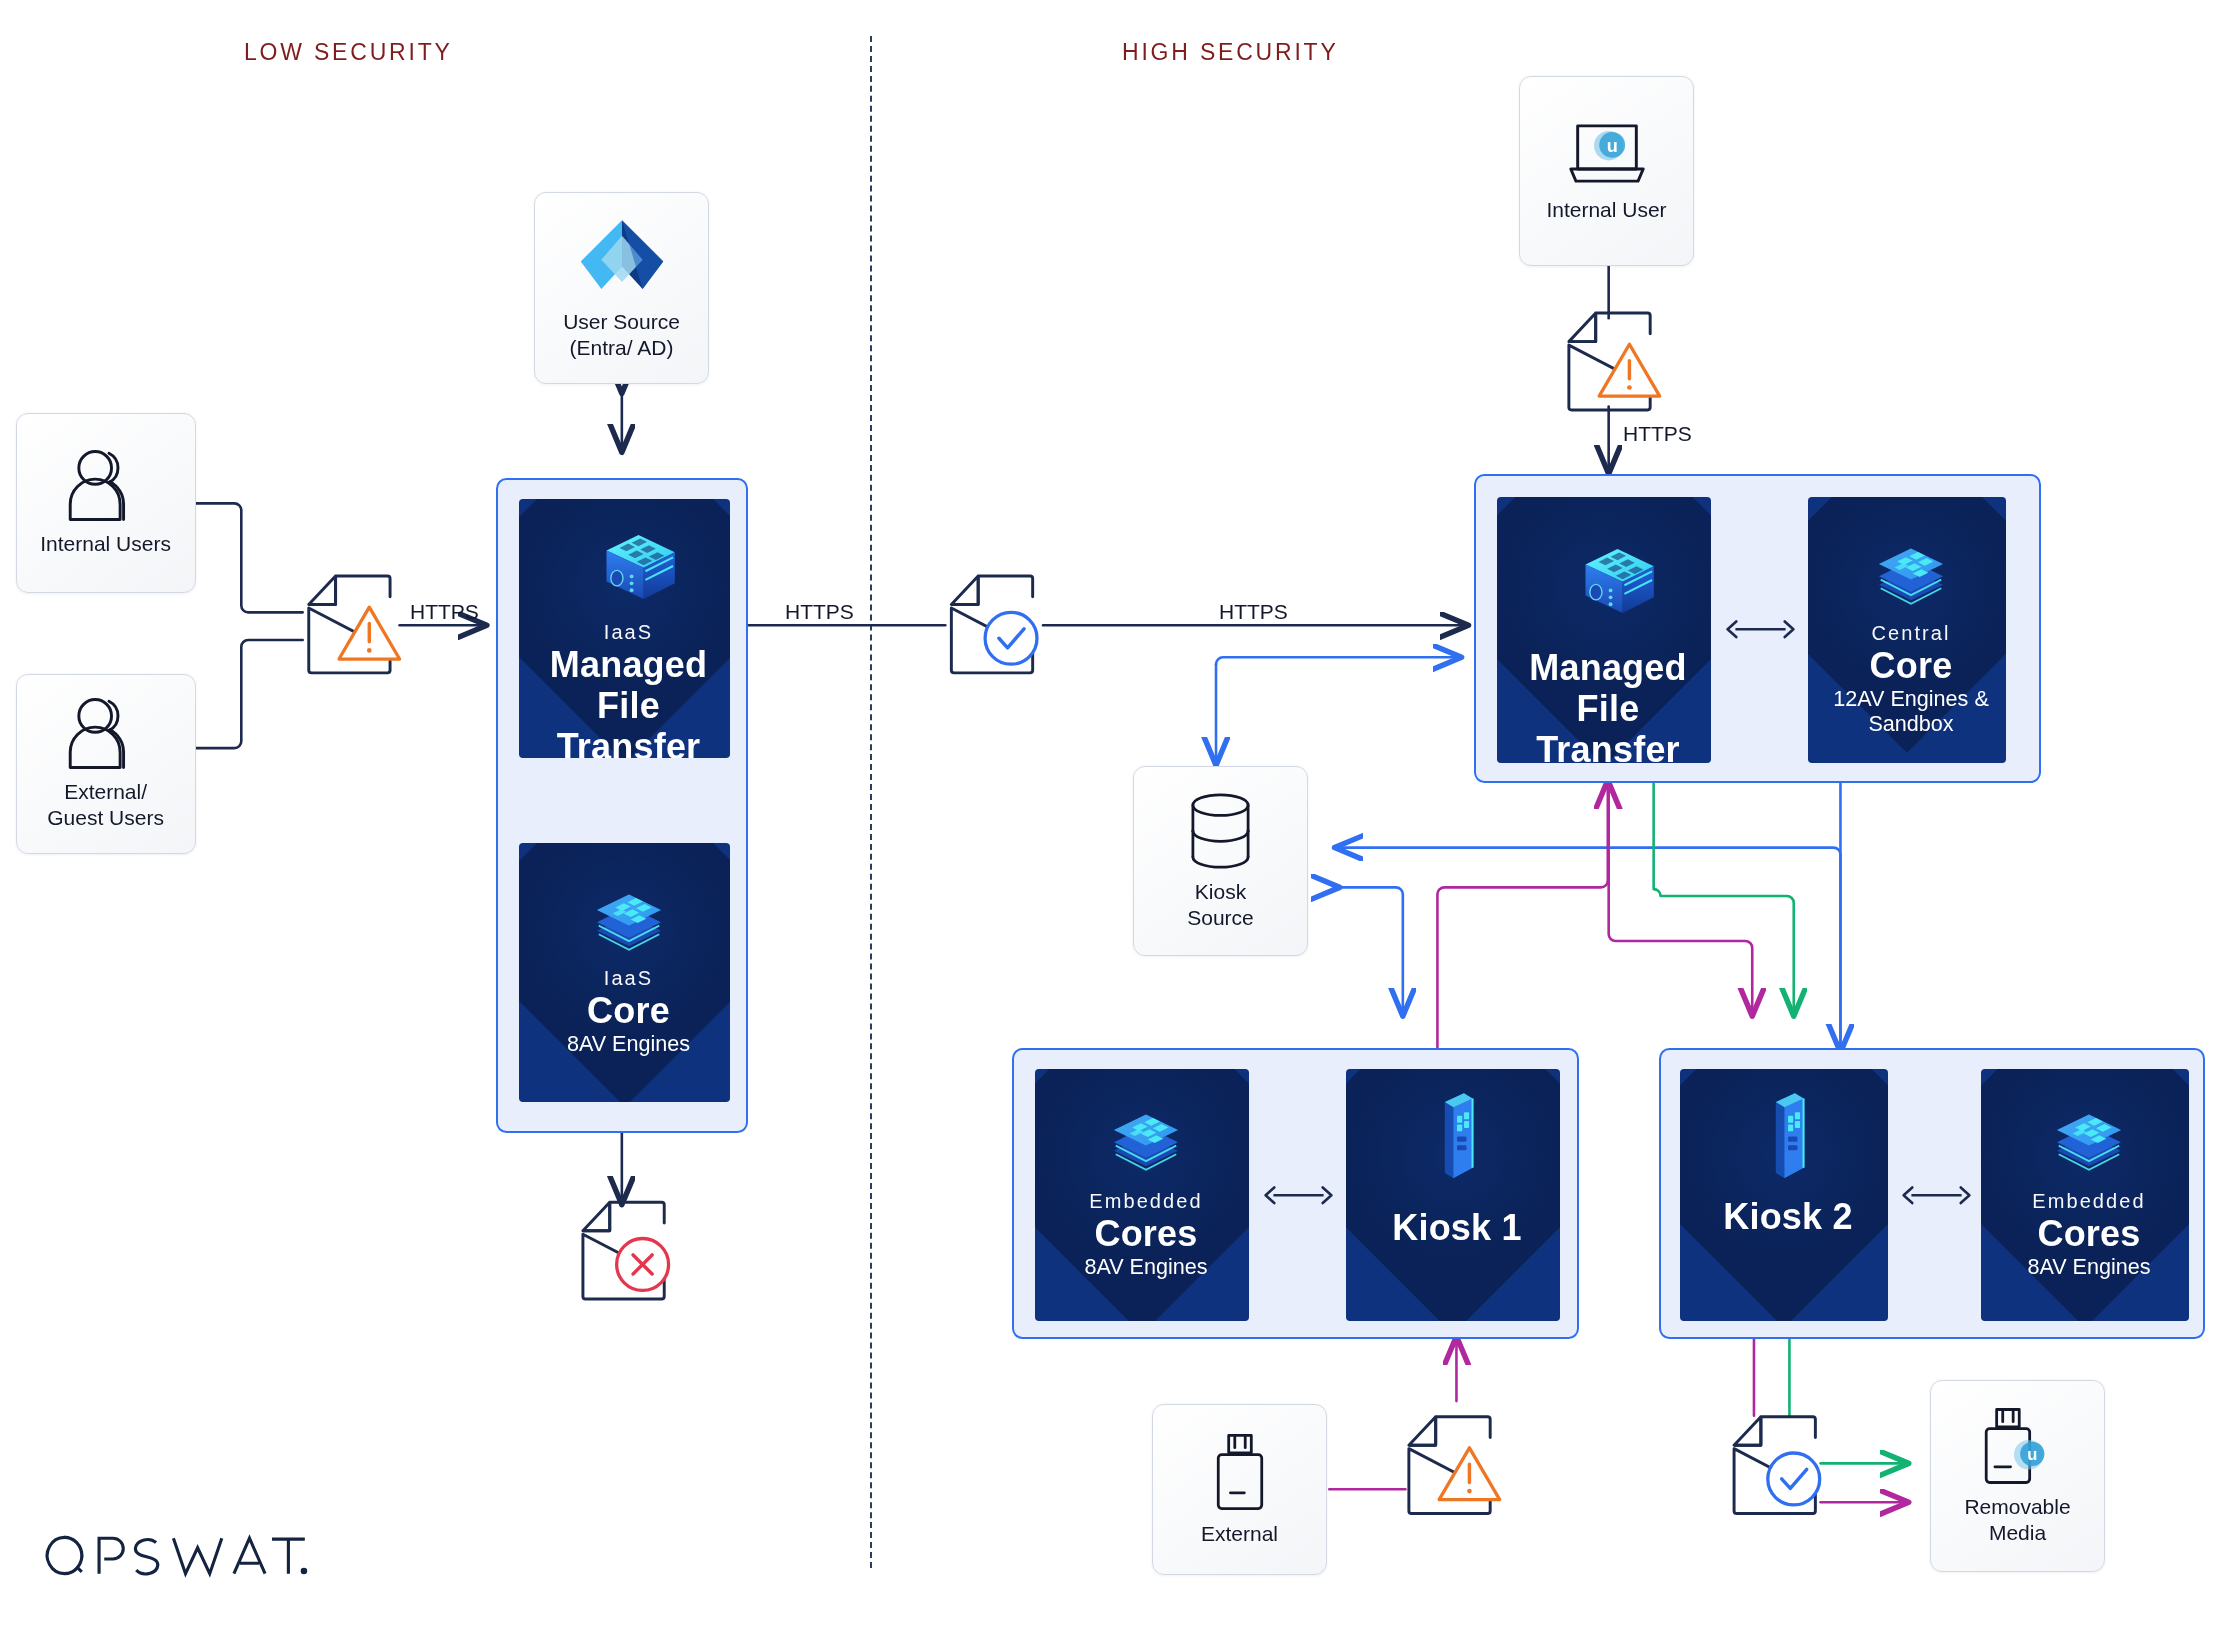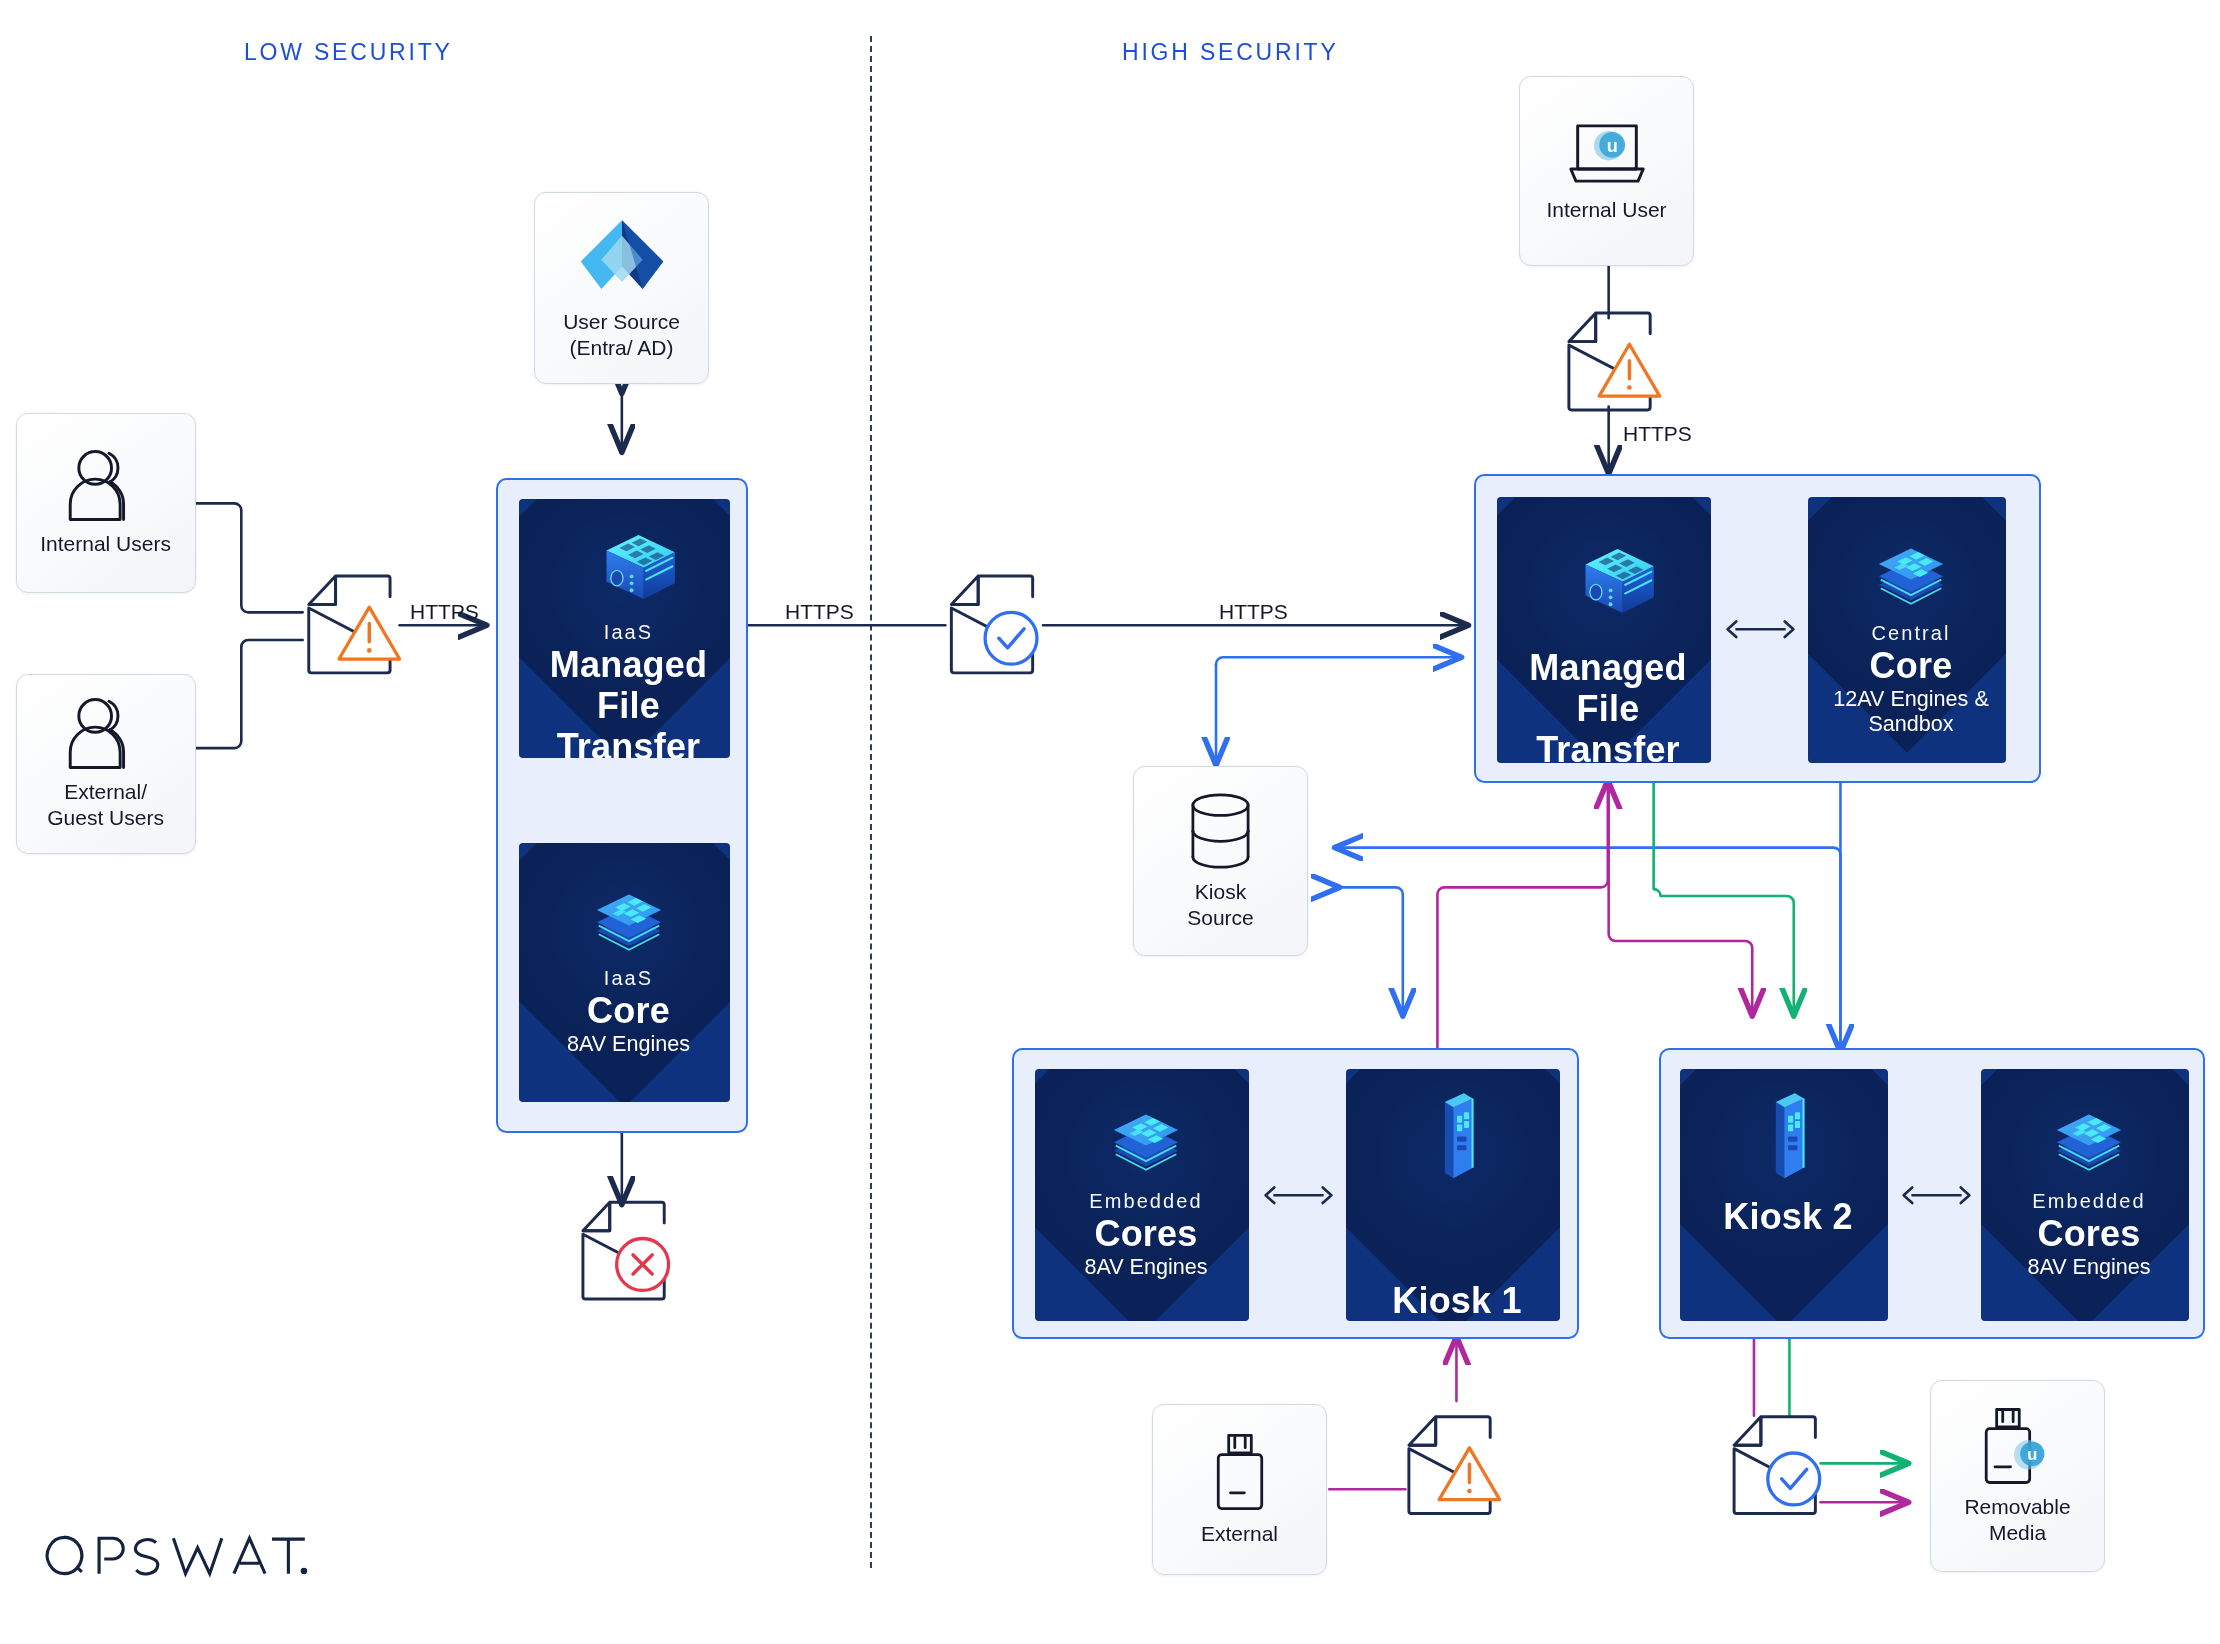--- a/index.html
+++ b/index.html
@@ -9,21 +9,21 @@
     position:relative;
     font-family:"Liberation Sans", sans-serif;
     color:#111b2e;
     overflow:hidden;
   }
   #stage { position:absolute; inset:0; }
 
   
   .zone-title{
     position:absolute; font-size:23px; letter-spacing:2.8px;
-    color:#1d4ed8; font-weight:400; white-space:nowrap;
+    color:#7f1d1d; font-weight:400; white-space:nowrap;
   }
   .divider{
     position:absolute; left:870px; top:36px; width:0; height:1532px;
     border-left:2.6px dashed #2b3c5e;
   }
 
   
   .node{
     position:absolute; background:linear-gradient(145deg,#ffffff 0%,#f3f5f8 100%);
     border:1.3px solid #d3d9e2; border-radius:12px;
@@ -452,21 +452,21 @@
         <div class="main" style="white-space:pre-line;">Cores</div>
         <div class="sub" style="white-space:pre-line;">8AV Engines</div>
       </div>
     </div>
 
     <svg style="position:absolute; left:249px; top:134px;" width="71" height="22.5" viewBox="0 0 82 26">
       <path d="M12,13 H70" stroke="#1c2a4d" stroke-width="3" fill="none"></path>
       <path d="M13,4 L3,13 L13,22 M69,4 L79,13 L69,22" stroke="#1c2a4d" stroke-width="3" fill="none" stroke-linecap="round" stroke-linejoin="round"></path>
     </svg>
 
-    <div class="tile" style="left:332px; top:19px; width:214px; height:252px;justify-content:space-between;">
+    <div class="tile" style="left:332px; top:19px; width:214px; height:252px;">
       <div class="diamond"></div>
       <div class="glyph" style="margin-top:19px;">
         <svg width="76" height="104" viewBox="0 0 88 120">
           <path d="M30,16 L52,6 L62,12 L62,92 L40,104 L30,98 Z" fill="#2163d6"></path>
           <path d="M30,16 L40,22 L40,104 L30,98 Z" fill="#174cb0"></path>
           <path d="M40,22 L62,12 L62,92 L40,104 Z" fill="#2f7ef0"></path>
           <path d="M52,6 L62,12 L40,22 L30,16 Z" fill="#49c9f0"></path>
           <g fill="#49eaf6">
             <rect x="44" y="32" width="6" height="8" rx="1"></rect>
               <rect x="52" y="28" width="6" height="8" rx="1"></rect>

